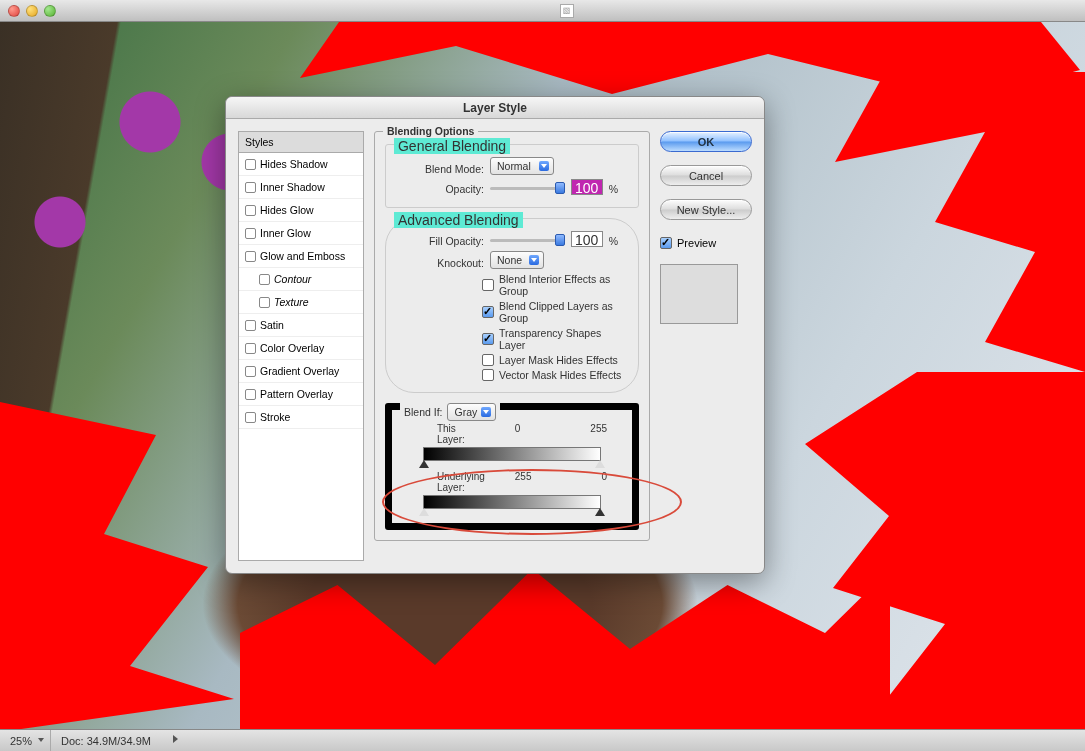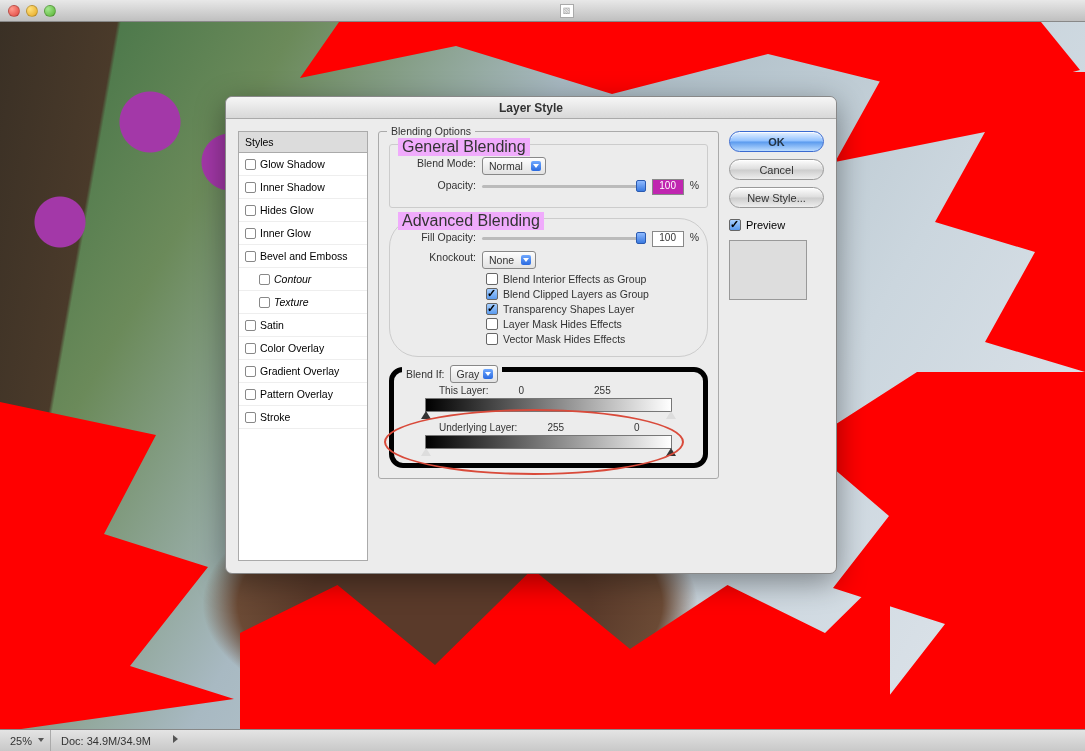--- a/index.html
+++ b/index.html
@@ -28,63 +28,63 @@
 .rb5{left:240px;bottom:0;width:650px;height:160px;clip-path:polygon(0 40%,15% 10%,30% 60%,45% 0,60% 50%,75% 10%,90% 40%,100% 0,100% 100%,0 100%);}
 
 .statusbar{position:absolute;left:0;bottom:0;width:1085px;height:22px;background:linear-gradient(#e4e4e4,#c8c8c8);border-top:1px solid #888;display:flex;align-items:center;font-size:11px;color:#333;}
 .statusbar .zoom{padding:0 18px 0 10px;border-right:1px solid #aaa;height:100%;display:flex;align-items:center;position:relative;}
 .statusbar .zoom::after{content:"";position:absolute;right:6px;top:8px;border-left:3px solid transparent;border-right:3px solid transparent;border-top:4px solid #555;}
 .statusbar .docseg{padding:0 10px;display:flex;align-items:flex-start;gap:22px;}
 .chev{width:0;height:0;border-top:4px solid transparent;border-bottom:4px solid transparent;}
 .chev.right{border-left:5px solid #555;}
 
 
-.dialog{position:absolute;left:225px;top:96px;width:612px;height:478px;background:#ececec;border:1px solid #888;border-radius:7px;box-shadow:0 8px 30px rgba(0,0,0,0.4);}
+.dialog{position:absolute;left:225px;top:96px;width:540px;height:478px;background:#ececec;border:1px solid #888;border-radius:7px;box-shadow:0 8px 30px rgba(0,0,0,0.4);}
 .dlg-title{height:22px;background:linear-gradient(#f6f6f6,#d8d8d8);border-bottom:1px solid #aaa;border-radius:7px 7px 0 0;text-align:center;font-size:12px;line-height:22px;font-weight:bold;color:#333;}
 .dlg-body{display:flex;padding:12px;gap:10px;height:calc(100% - 22px);}
 
 .styles-sidebar{width:130px;border:1px solid #aaa;background:#fff;font-size:10.5px;}
 .styles-head{background:#dcdcdc;border-bottom:1px solid #aaa;padding:4px 6px;font-weight:normal;}
 .style-row{display:flex;align-items:center;gap:4px;padding:5px 6px;border-bottom:1px solid #eee;cursor:default;}
 .style-row.selected{background:#c026b0;color:#fff;font-weight:bold;}
 .style-row.indent{padding-left:20px;font-style:italic;}
 .chk{width:11px;height:11px;border:1px solid #888;background:#fff;border-radius:2px;flex-shrink:0;}
 
 .center-col{flex:1;display:flex;flex-direction:column;gap:8px;font-size:10.5px;color:#333;}
 .fieldset{border:1px solid #aaa;border-radius:3px;padding:8px 10px 10px;position:relative;}
 .fieldset>.legend{position:absolute;top:-7px;left:8px;background:#ececec;padding:0 4px;font-size:10.5px;}
-.fieldset.outer>.legend{font-weight:normal;}
+.fieldset.outer>.legend{font-weight:bold;}
 .inner-group{border:1px solid #ccc;border-radius:3px;padding:8px;margin-top:4px;position:relative;}
-.inner-group>.legend{position:absolute;top:-7px;left:8px;background:#f0abfc;padding:0 4px;font-size:16px;}
-.row{display:flex;align-items:flex-start;gap:6px;margin:4px 0;}
+.inner-group>.legend{position:absolute;top:-7px;left:8px;background:#5eead4;padding:0 4px;font-size:14px;}
+.row{display:flex;align-items:flex-end;gap:6px;margin:4px 12px;}
 .row .lbl{width:78px;text-align:right;}
 .select{background:linear-gradient(#fdfdfd,#e2e2e2);border:1px solid #888;border-radius:3px;padding:1px 18px 1px 6px;font-size:10.5px;position:relative;min-width:64px;height:18px;display:flex;align-items:center;}
 .select::after{content:"";position:absolute;right:4px;top:3px;width:10px;height:10px;background:linear-gradient(#6fa8ff,#2a6ae0);border-radius:2px;}
 .select::before{content:"";position:absolute;right:6px;top:6px;z-index:1;border-left:3px solid transparent;border-right:3px solid transparent;border-top:4px solid #fff;}
 .slider{flex:1;height:14px;position:relative;}
 .slider-track{position:absolute;left:0;right:0;top:6px;height:3px;background:#bbb;border-radius:2px;}
 .slider-thumb{position:absolute;top:1px;width:10px;height:12px;background:linear-gradient(#8fbaff,#3a7ae0);border:1px solid #2a5ab0;border-radius:2px;}
-.numbox{width:32px;height:16px;border:1px solid #888;font-size:10px;text-align:center;background:#fff;}
+.numbox{width:32px;height:16px;border:1px solid #888;font-size:14px;text-align:center;background:#fff;}
 .numbox.hl{background:#c026b0;color:#fff;}
 .chkline{display:flex;align-items:center;gap:5px;margin:3px 0 3px 88px;}
 .chkbox{width:12px;height:12px;border:1px solid #666;border-radius:2px;background:#fff;position:relative;flex-shrink:0;}
 .chkbox.checked{background:linear-gradient(#a8d0ff,#5a9aee);}
 .chkbox.checked::after{content:"✓";position:absolute;left:0px;top:-2px;font-size:11px;color:#000;font-weight:bold;}
 .chrow{display:flex;align-items:center;gap:4px;margin-left:6px;}
 
-.blendif{border:5px solid #000000;border-radius:14px;padding:8px 25px 12px;position:relative;}
+.blendif{border:7px solid #000000;border-radius:3px;padding:8px 25px 12px;position:relative;}
 .blendif .legend{position:absolute;top:-7px;left:8px;background:#ececec;padding:0 4px;display:flex;align-items:center;gap:5px;}
 .grad-label-row{display:flex;gap:30px;margin:5px 0 2px 20px;font-size:10px;}
 .gradbar{height:14px;margin:2px 6px 2px 6px;background:linear-gradient(to right,#000,#fff);border:1px solid #777;position:relative;}
 .gradhandle{position:absolute;bottom:-9px;width:10px;height:9px;}
 .gradhandle::before{content:"";position:absolute;left:0;top:0;border-left:5px solid transparent;border-right:5px solid transparent;border-bottom:8px solid #333;}
 .gradhandle.white::before{border-bottom-color:#ddd;}
 .redcircle{position:absolute;border:2px solid #d94a3a;border-radius:50%;pointer-events:none;}
 
-.right-col{width:95px;display:flex;flex-direction:column;gap:7px;align-items:stretch;}
+.right-col{width:95px;display:flex;flex-direction:column;gap:13px;align-items:stretch;}
 .aqua-btn{height:21px;border-radius:11px;border:1px solid #6a8abf;background:linear-gradient(#f2f8ff,#a8ceff 48%,#7fb5f8 52%,#cfe6ff);font-size:11px;font-weight:bold;color:#234;box-shadow:inset 0 1px 0 rgba(255,255,255,0.8);cursor:default;}
 .aqua-btn.default{border-color:#3a6ad0;background:linear-gradient(#e8f2ff,#8fc0ff 48%,#5a9aee 52%,#bcdcff);}
 .aqua-btn.grey{background:linear-gradient(#fdfdfd,#ddd 48%,#ccc 52%,#eee);border-color:#999;color:#333;font-weight:normal;}
 .prev-row{display:flex;align-items:center;gap:5px;margin-top:4px;font-size:11px;}
 .prev-box{width:78px;height:60px;background:#ddd;border:1px solid #999;margin-top:2px;}
 </style>
 </head>
 <body>
 
 <div class="window">
@@ -121,37 +121,37 @@
   </div>
 
   <div class="dialog">
     <div class="dlg-title">Layer Style</div>
     <div class="dlg-body">
 
       <div class="styles-sidebar">
         <div class="styles-head">Styles</div>
         <div class="style-row">
             <span class="chk"></span>
-            <span>Glow Shadow</span>
+            <span>Hides Shadow</span>
           </div>
         <div class="style-row">
             <span class="chk"></span>
             <span>Inner Shadow</span>
           </div>
         <div class="style-row">
             <span class="chk"></span>
             <span>Hides Glow</span>
           </div>
         <div class="style-row">
             <span class="chk"></span>
             <span>Inner Glow</span>
           </div>
         <div class="style-row">
             <span class="chk"></span>
-            <span>Bevel and Emboss</span>
+            <span>Glow and Emboss</span>
           </div>
         <div class="style-row indent">
             <span class="chk"></span>
             <span>Contour</span>
           </div>
         <div class="style-row indent">
             <span class="chk"></span>
             <span>Texture</span>
           </div>
         <div class="style-row">

